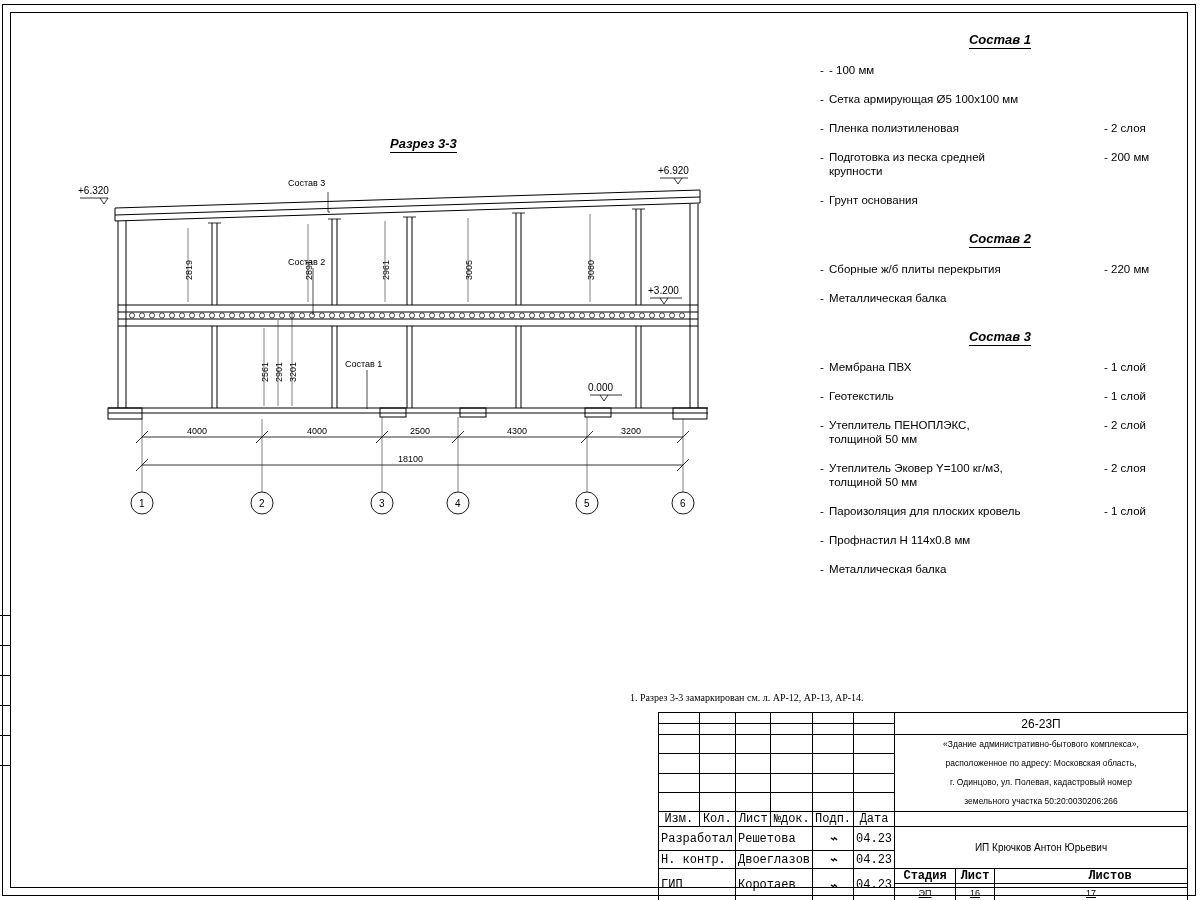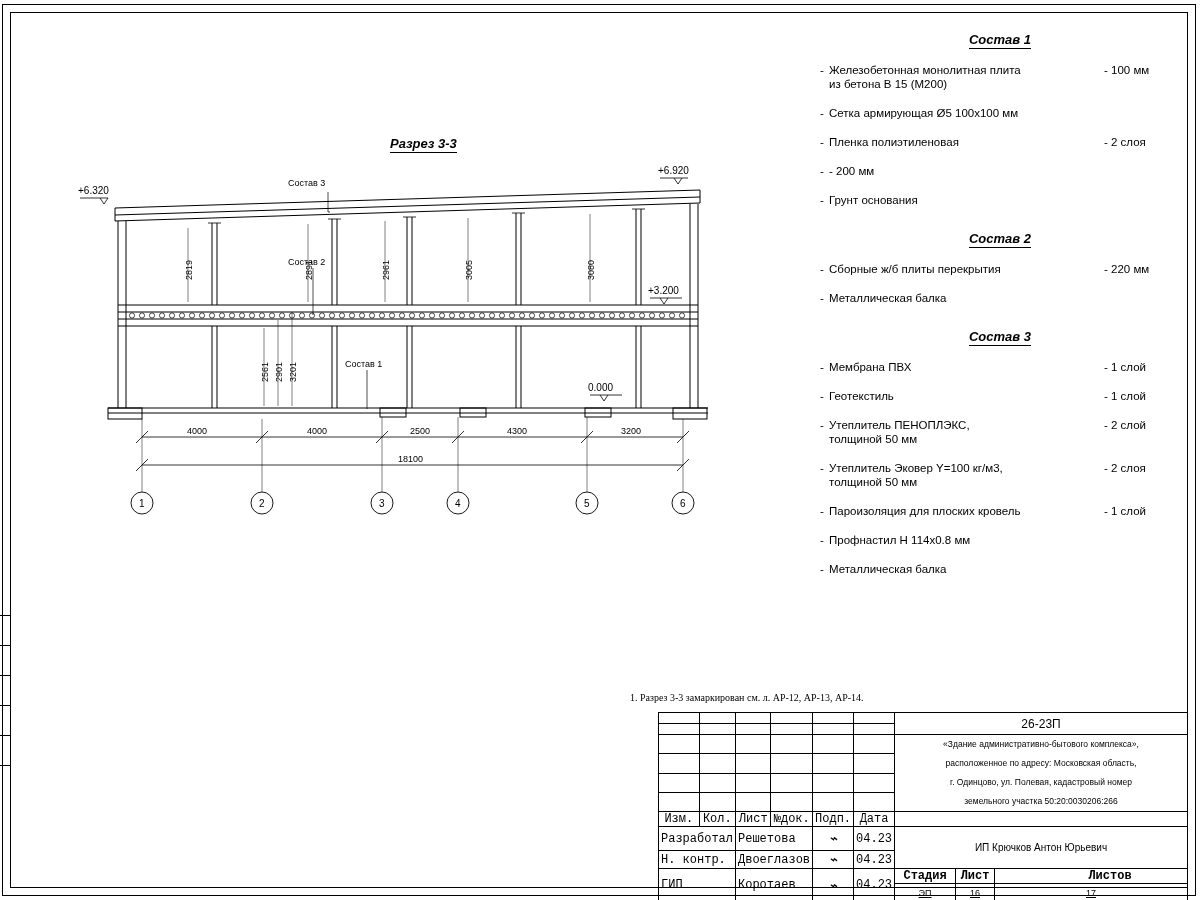--- a/index.html
+++ b/index.html
@@ -273,35 +273,35 @@
     <text class="lbl10" x="620" y="387">6</text>
   </svg>
 </div>
 
 <div id="spec">
 
   <div class="spec-head"><span>Состав 1</span></div>
 
   <div class="spec-row">
     <div class="dash">-</div>
-    <div class="txt">Железобетонная  монолитная плита<br>из бетона В 15 (М200)</div>
     <div class="val">- 100 мм</div>
   </div>
   <div class="spec-row">
     <div class="dash">-</div>
     <div class="txt">Сетка армирующая Ø5 100х100 мм</div>
     <div class="val"></div>
   </div>
   <div class="spec-row">
     <div class="dash">-</div>
     <div class="txt">Пленка полиэтиленовая</div>
     <div class="val">-  2 слоя</div>
   </div>
   <div class="spec-row">
     <div class="dash">-</div>
+    <div class="txt">Подготовка из песка средней<br>крупности</div>
     <div class="val">- 200 мм</div>
   </div>
   <div class="spec-row">
     <div class="dash">-</div>
     <div class="txt">Грунт основания</div>
     <div class="val"></div>
   </div>
 
   <div class="spec-head gap-top"><span>Состав 2</span></div>
 

